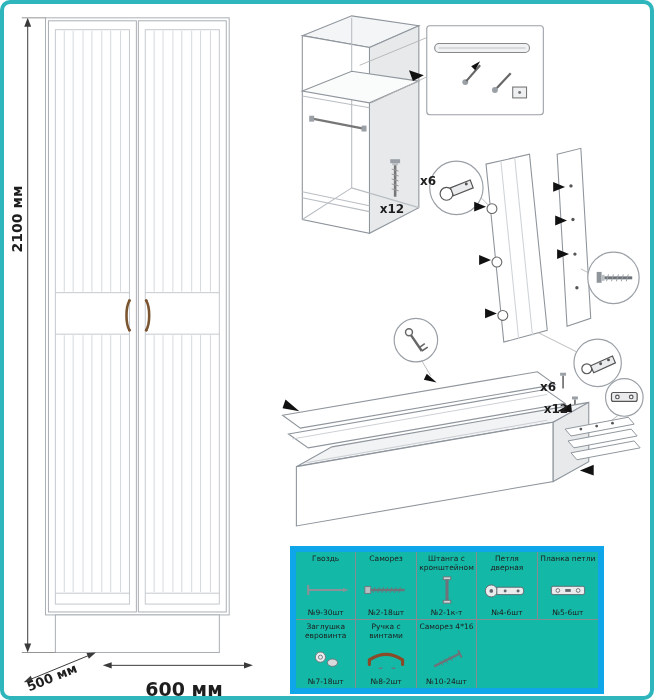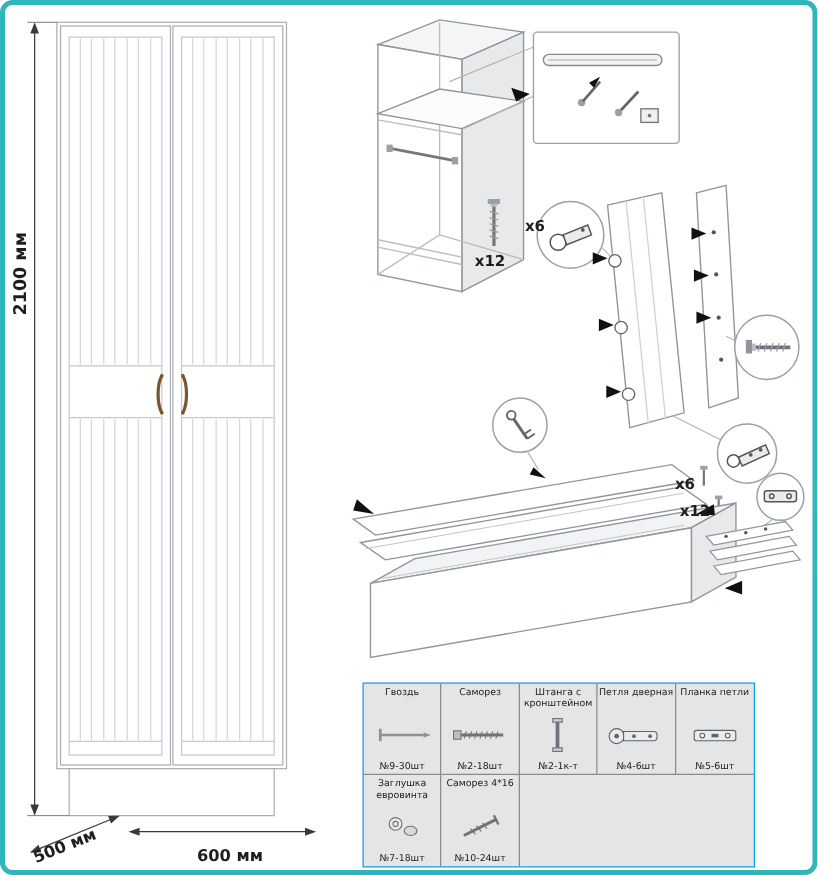--- a/index.html
+++ b/index.html
@@ -7,30 +7,30 @@
   .frame {
     position:relative; width:654px; height:700px;
     border:4px solid #2fb6bd; border-radius:10px;
     background:#fff; overflow:hidden;
   }
   .art { position:absolute; inset:0; width:100%; height:100%; }
   .lbl { position:absolute; color:#1e1e1e; text-align:center; white-space:nowrap; }
   .dim { font-size:14px; font-weight:700; }
   .dim-h { left:-27px; top:207px; width:80px; transform:rotate(-90deg); }
   .dim-d { left:13px; top:666px; width:70px; font-size:13px; transform:rotate(-22deg); }
-  .dim-w { left:140px; top:674px; width:80px; font-size:13px; }
+  .dim-w { left:140px; top:674px; width:80px; font-size:19px; }
   .cnt { font-size:12px; font-weight:700; }
   .cnt-a { left:370px; top:198px; width:36px; }
   .cnt-b { left:404px; top:170px; width:40px; }
   .cnt-c { left:528px; top:376px; width:32px; }
   .cnt-d { left:532px; top:398px; width:40px; }
   .parts {
     position:absolute; left:286px; top:542px; width:314px; height:148px;
     display:grid; grid-template-columns:repeat(5,1fr); grid-template-rows:1fr 1fr;
-    border:1px solid #0ea5e9; background:#e5e5e5;
+    border:6px solid #0ea5e9; background:#14b8a6;
   }
   .cell {
     border-right:1px solid #868c92; border-bottom:1px solid #868c92;
     display:flex; flex-direction:column; align-items:center;
     justify-content:space-between; padding:3px 1px 2px; overflow:hidden;
   }
   .cell:nth-child(5n) { border-right:none; }
   .cell:nth-child(n+6) { border-bottom:none; }
   .cell-name { font-size:7.5px; line-height:1.15; text-align:center; color:#1d1d1d; min-height:17px; }
   .cell-qty  { font-size:7.5px; color:#1d1d1d; }
@@ -302,20 +302,33 @@
             <g stroke="#6d7378">
           <circle cx="24" cy="11" r="5.5" fill="#e9ebed"></circle>
           <circle cx="24" cy="11" r="2.2" fill="none"></circle>
           <ellipse cx="37" cy="17" rx="5.5" ry="4" fill="#d6dadd"></ellipse>
         </g>
           </svg>
       </div>
       <div class="cell-qty">№7-18шт</div>
     </div>
 
+    <div class="cell">
+      <div class="cell-name">Ручка с винтами</div>
+      <div class="cell-icon">
+        <svg width="58" height="24" viewBox="0 0 60 26">
+            <g fill="none">
+          <path d="M12,19 L12,14 Q30,2 48,14 L48,19" stroke="#8a4a28" stroke-width="3.4" stroke-linecap="round"></path>
+          <line x1="22" y1="23" x2="26" y2="23" stroke="#6d7378" stroke-width="1.4"></line>
+          <line x1="36" y1="23" x2="40" y2="23" stroke="#6d7378" stroke-width="1.4"></line>
+        </g>
+          </svg>
+      </div>
+      <div class="cell-qty">№8-2шт</div>
+    </div>
 
 
     <div class="cell">
       <div class="cell-name">Саморез 4*16</div>
       <div class="cell-icon">
         <svg width="58" height="24" viewBox="0 0 60 26">
             <g stroke="#6d7378" fill="none">
           <line x1="44" y1="7" x2="16" y2="21" stroke-width="2.6"></line>
           <line x1="46" y1="11.5" x2="42" y2="3.5" stroke-width="2"></line>
           <path d="M22,15 l4,5 M27,12.5 l4,5 M32,10 l4,5" stroke-width="1"></path>

